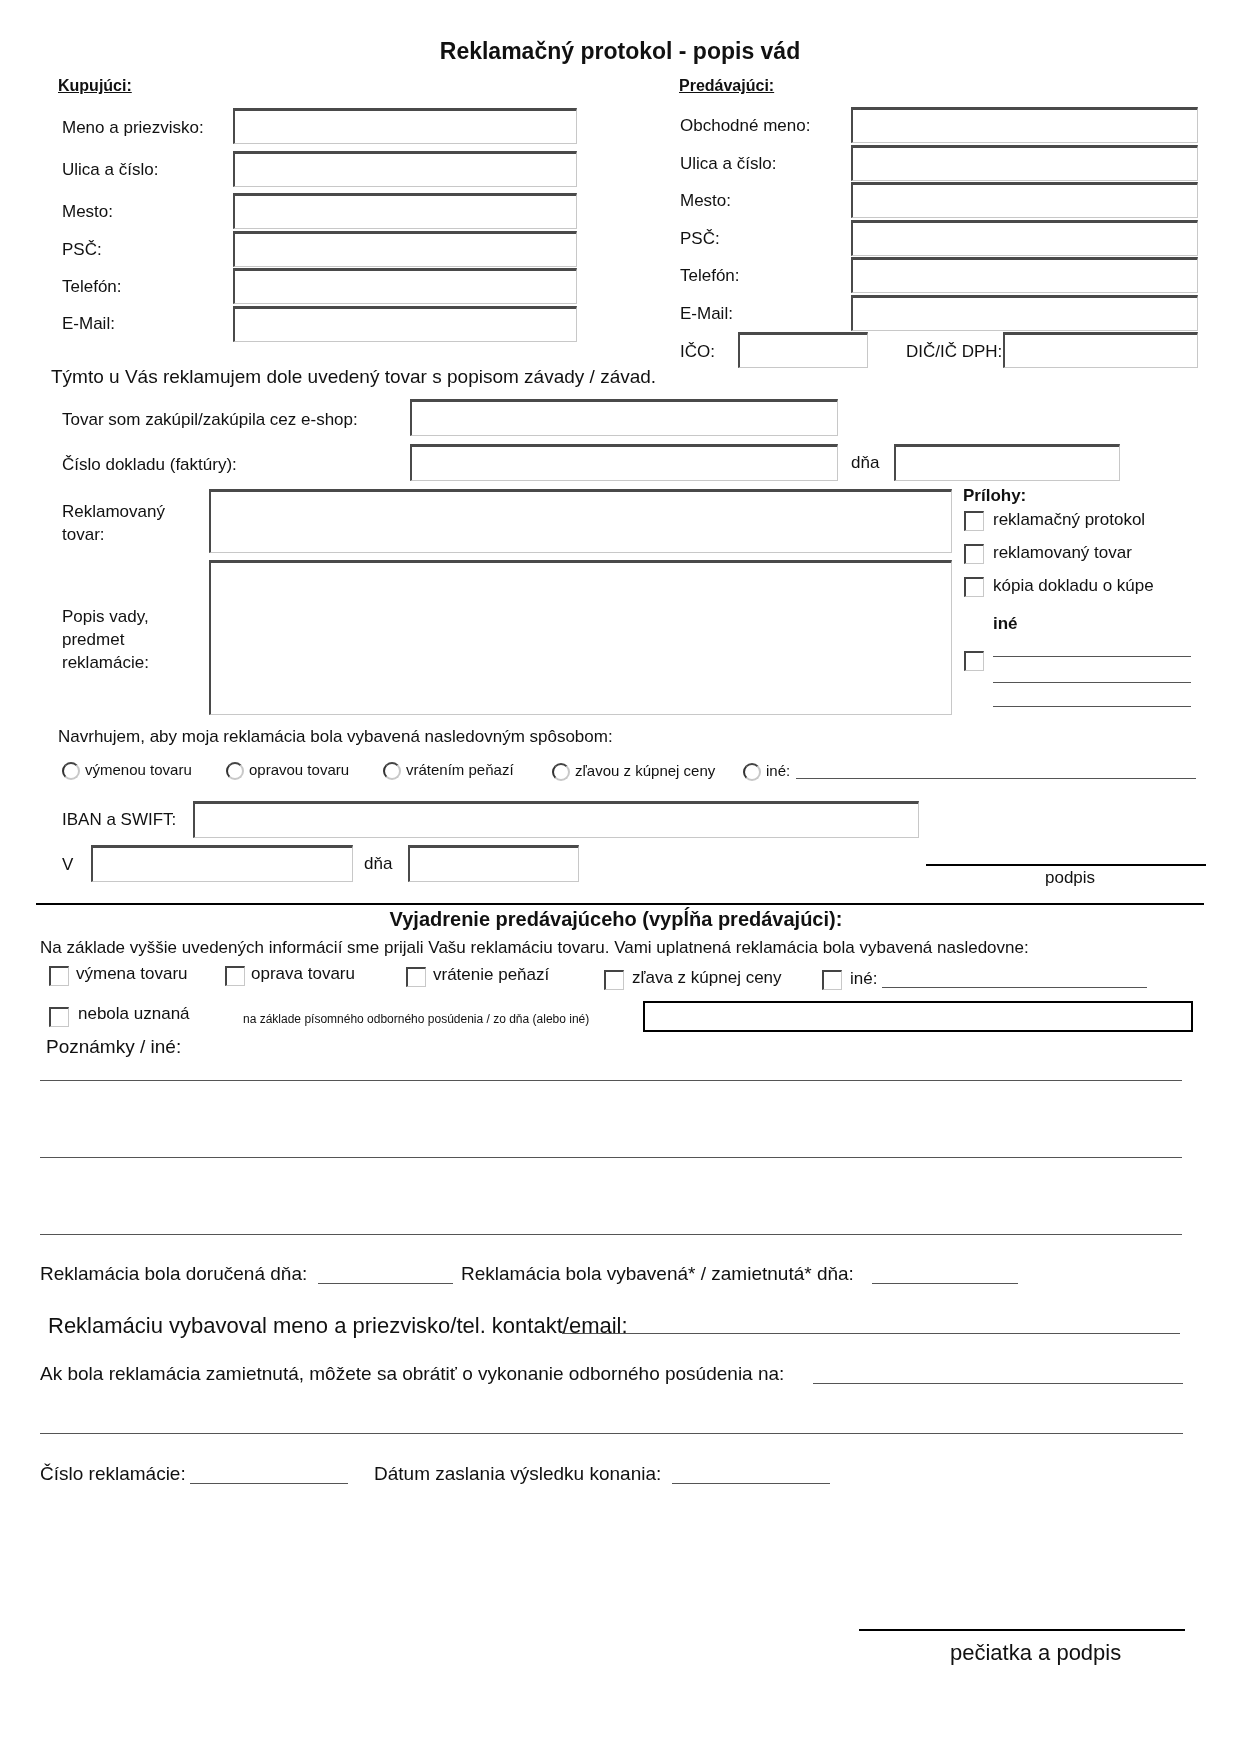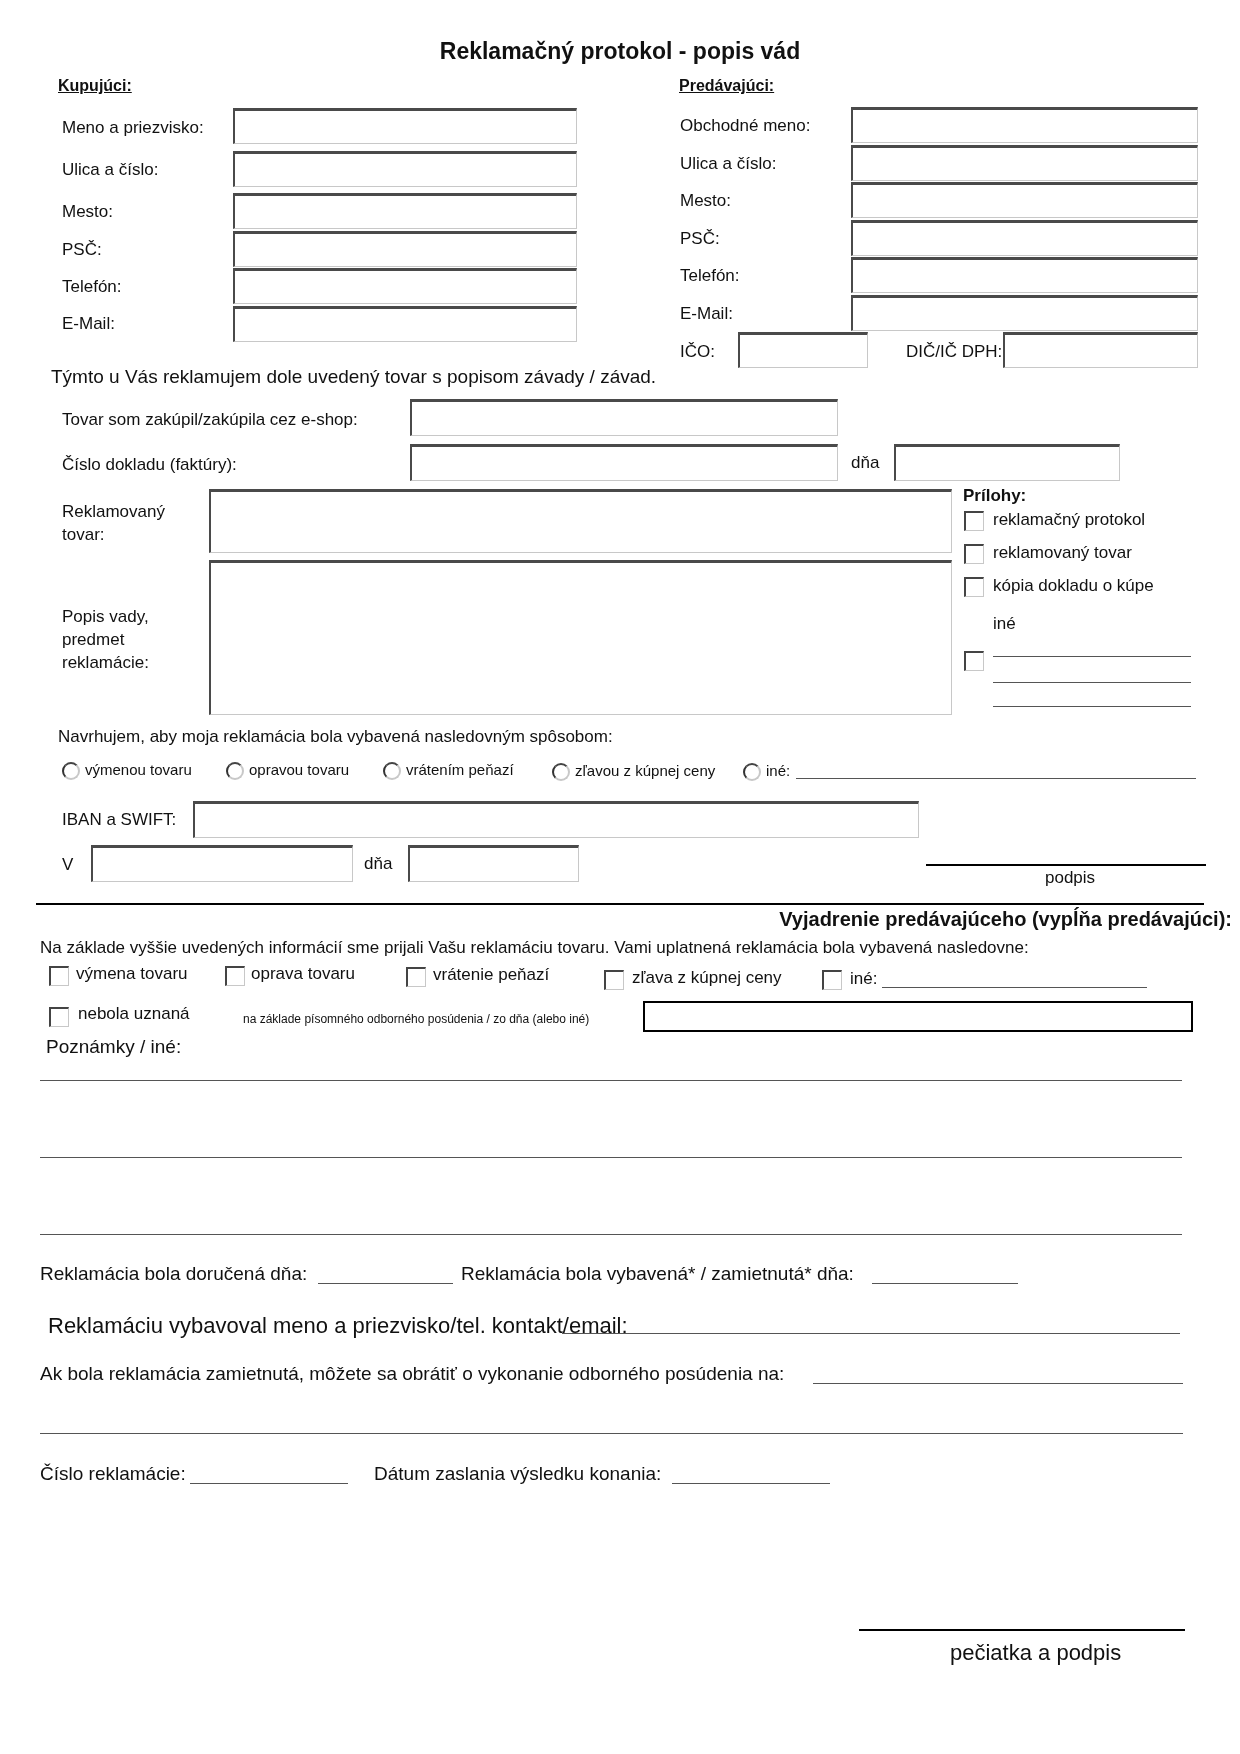--- a/index.html
+++ b/index.html
@@ -105,21 +105,21 @@
 </div>
 <div class="field" style="left:209px; top:560px; width:743px; height:155px;"><textarea style=""></textarea></div>
 
 <div class="abs" style="left:963px; top:486px; font-weight:bold; font-size:17px;">Prílohy:</div>
 <div class="cb" style="left:964px; top:511px;"></div>
 <div class="abs lbl" style="left:993px; top:510px;">reklamačný protokol</div>
 <div class="cb" style="left:964px; top:544px;"></div>
 <div class="abs lbl" style="left:993px; top:543px;">reklamovaný tovar</div>
 <div class="cb" style="left:964px; top:577px;"></div>
 <div class="abs lbl" style="left:993px; top:576px;">kópia dokladu o kúpe</div>
-<div class="abs lbl" style="left:993px; top:614px;">iné</div>
+<div class="abs lbl" style="left:993px; top:614px;font-weight:bold;">iné</div>
 <div class="cb" style="left:964px; top:651px;"></div>
 <div class="dash" style="left:993px; top:656px; width:198px;"></div>
 <div class="dash" style="left:993px; top:682px; width:198px;"></div>
 <div class="dash" style="left:993px; top:706px; width:198px;"></div>
 
 <div class="abs lbl" style="left:58px; top:727px;">Navrhujem, aby moja reklamácia bola vybavená nasledovným spôsobom:</div>
 
 <div class="radio" style="left:62px; top:762px;"></div>
 <div class="abs small-lbl" style="left:85px; top:761px;">výmenou tovaru</div>
 <div class="radio" style="left:226px; top:762px;"></div>
@@ -138,21 +138,21 @@
 <div class="abs lbl" style="left:62px; top:855px;">V</div>
 <div class="field" style="left:91px; top:845px; width:262px; height:37px;"><input style=""></div>
 <div class="abs lbl" style="left:364px; top:854px;">dňa</div>
 <div class="field" style="left:408px; top:845px; width:171px; height:37px;"><input style=""></div>
 
 <div class="thick" style="left:926px; top:864px; width:280px;"></div>
 <div class="abs lbl" style="left:1045px; top:868px;">podpis</div>
 
 <div class="thick" style="left:36px; top:903px; width:1168px; border-top-width:2px;"></div>
 
-<div class="abs" style="left:0; width:1232px; top:908px; text-align:right; font-weight:bold; font-size:20px;">Vyjadrenie predávajúceho (vypĺňa predávajúci):</div>
+<div class="abs" style="left:0; width:1232px; top:908px; text-align:center; font-weight:bold; font-size:20px;">Vyjadrenie predávajúceho (vypĺňa predávajúci):</div>
 <div class="abs" style="left:40px; top:938px; font-size:17px;">Na základe vyššie uvedených informácií sme prijali Vašu reklamáciu tovaru. Vami uplatnená reklamácia bola vybavená nasledovne:</div>
 
 <div class="cb" style="left:49px; top:966px;"></div>
 <div class="abs lbl" style="left:76px; top:964px;">výmena tovaru</div>
 <div class="cb" style="left:225px; top:966px;"></div>
 <div class="abs lbl" style="left:251px; top:964px;">oprava tovaru</div>
 <div class="cb" style="left:406px; top:967px;"></div>
 <div class="abs lbl" style="left:433px; top:965px;">vrátenie peňazí</div>
 <div class="cb" style="left:604px; top:970px;"></div>
 <div class="abs lbl" style="left:632px; top:968px;">zľava z kúpnej ceny</div>

